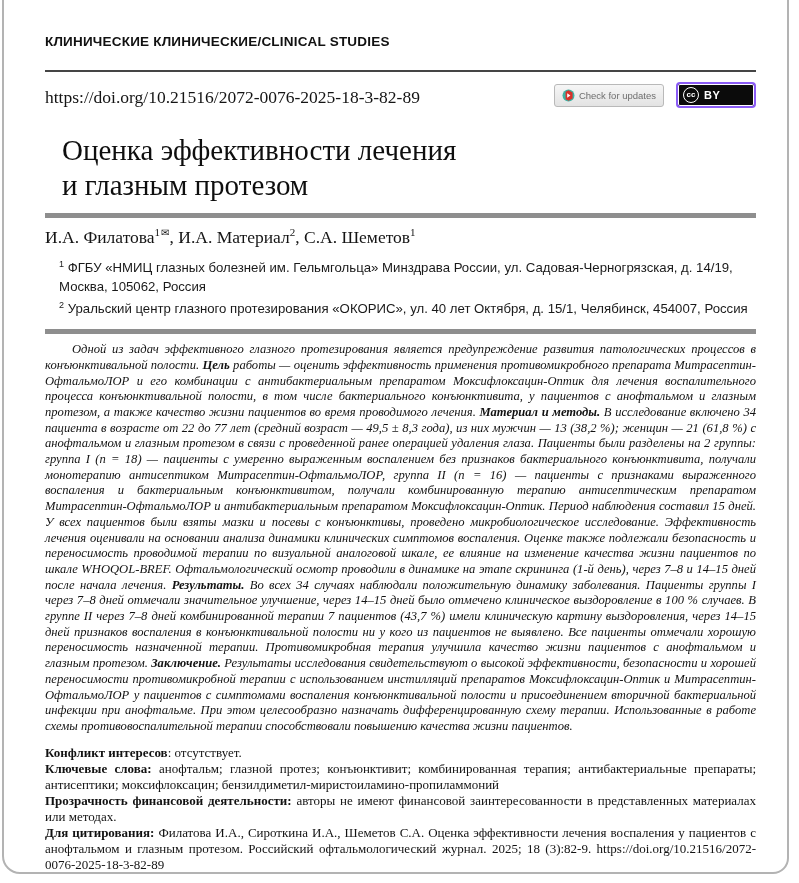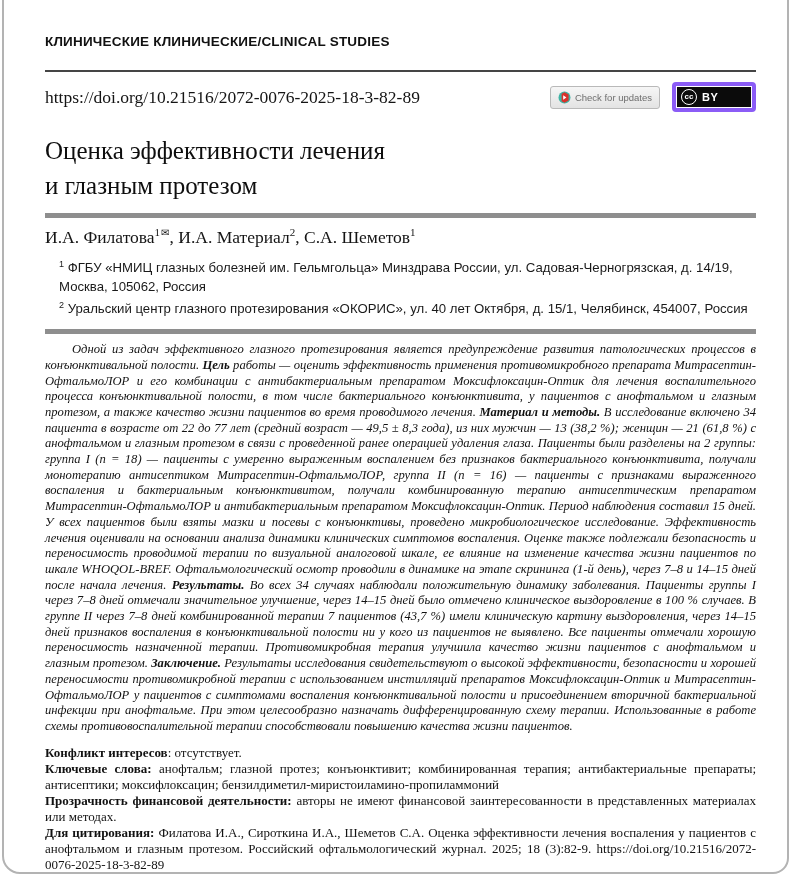--- a/index.html
+++ b/index.html
@@ -27,30 +27,30 @@
   .check-btn{
     display:inline-flex;align-items:center;gap:4px;height:21px;padding:0 7px;
     background:linear-gradient(#f6f6f6,#e3e3e3);
     border:1px solid #b9b9b9;border-radius:3px;
     font-family:"Liberation Sans", sans-serif;font-size:9.5px;color:#6e6e6e;
     cursor:pointer;
   }
   .cc-badge{
     display:inline-flex;align-items:center;gap:5px;height:22px;padding:0 9px 0 5px;
     background:#0b0b0b;border-radius:4px;box-shadow:inset 0 0 0 1px #fff;
-    border:4px solid #8b5cf6;min-width:62px;cursor:pointer;
+    border:2px solid #8b5cf6;min-width:62px;cursor:pointer;
   }
   .cc-circle{
     width:14px;height:14px;border:1.5px solid #fff;border-radius:50%;
     color:#fff;font-family:"Liberation Sans", sans-serif;font-weight:bold;font-size:8px;
     display:flex;align-items:center;justify-content:center;line-height:1;
   }
   .cc-by{color:#fff;font-family:"Liberation Sans", sans-serif;font-weight:bold;font-size:11px;letter-spacing:.5px;}
 
-  .title{margin:20px 0 0 0;font-weight:normal;font-size:25px;line-height:35px;color:#0e0e0e;}
+  .title{margin:20px 0 0 17px;font-weight:normal;font-size:29px;line-height:35px;color:#0e0e0e;}
 
   .graybar{margin-top:10px;height:5px;background:#8e8e8e;}
 
   .authors{margin-top:8px;font-size:17.5px;color:#141414;}
   .authors sup{font-size:11px;}
   .env{font-size:10px;margin-left:1px;}
 
   .affil{margin:7px 0 0 14px;font-family:"Liberation Sans", sans-serif;font-size:13.2px;line-height:18.5px;color:#1a1a1a;}
   .affil p{margin:0;}
   .affil sup{font-size:9px;}

